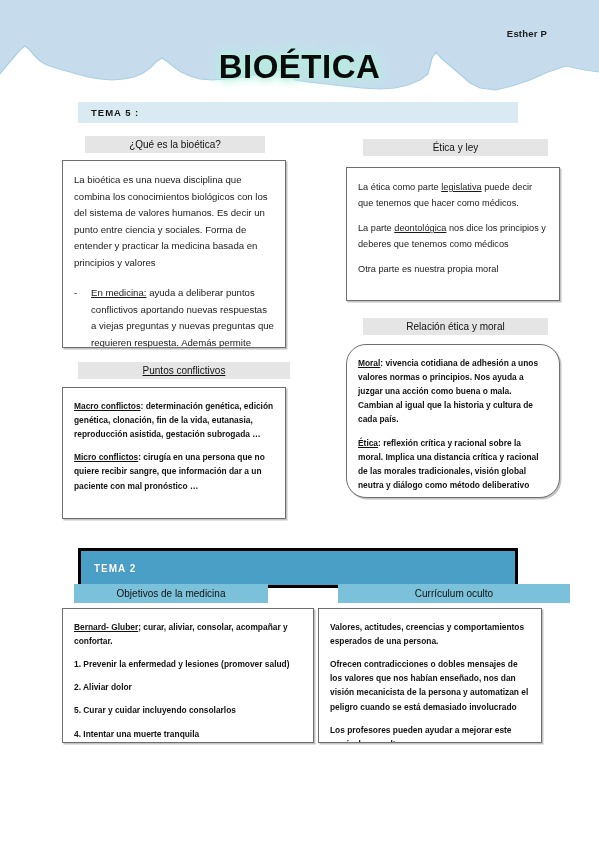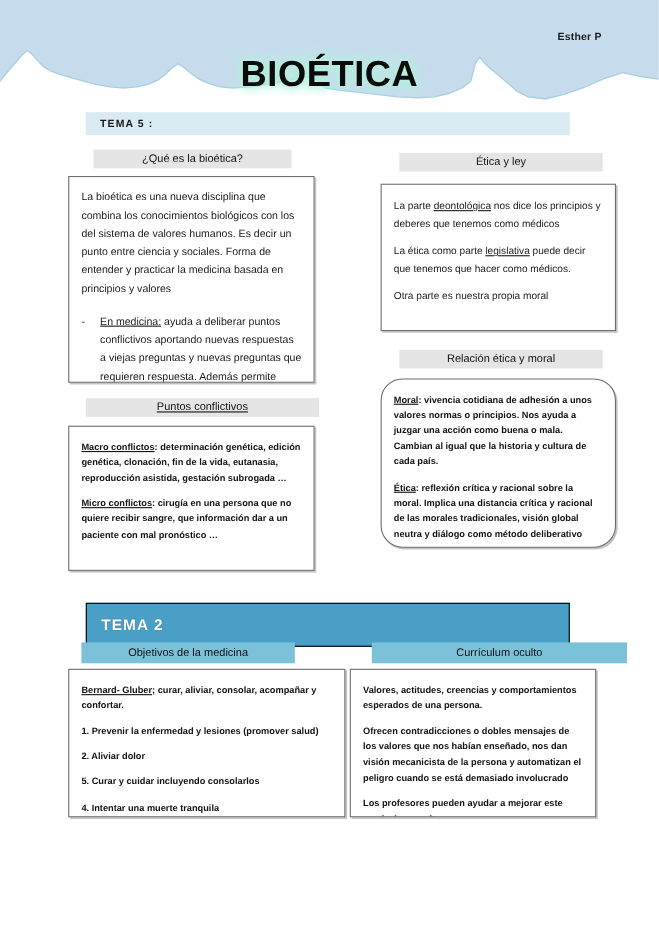--- a/index.html
+++ b/index.html
@@ -81,22 +81,22 @@
     background: #d9eaf2;
     font-size: 9.5px;
     color: #161616;
   }
   .tema-2 {
     left: 78px;
     top: 548px;
     width: 440px;
     height: 40px;
     background: #4a9fc6;
-    border: 1px solid #000000;
-    font-size: 14px;
+    border: 3px solid #000000;
+    font-size: 10px;
     color: #ffffff;
     text-shadow: 0 0 1px rgba(0,0,0,.25);
   }
 
   
   .sub-label {
     position: absolute;
     box-sizing: border-box;
     display: flex;
     align-items: center;
@@ -209,22 +209,22 @@
   <div class="sub-label pale" style="left:78px; top:362px; width:212px; height:17px;text-decoration:underline;">Puntos conflictivos</div>
 
   <div class="content-box txt-tight" style="left:62px; top:387px; width:224px; height:132px;">
     <p><u>Macro conflictos</u><span>: determinación genética, edición genética, clonación, fin de la vida, eutanasia, reproducción asistida, gestación subrogada …</span></p>
     <p><u>Micro conflictos</u><span>: cirugía en una persona que no quiere recibir sangre, que información dar a un paciente con mal pronóstico …</span></p>
   </div>
 
   <div class="sub-label pale" style="left:363px; top:139px; width:185px; height:17px;">Ética y ley</div>
 
   <div class="content-box txt-airy" style="left:346px; top:167px; width:214px; height:134px; font-size:9.2px; line-height:1.75;">
+    <p><span>La ética como parte </span><u>legislativa</u><span> puede decir que tenemos que hacer como médicos.</span></p>
     <p><span>La parte </span><u>deontológica</u><span> nos dice los principios y deberes que tenemos como médicos</span></p>
-    <p><span>La ética como parte </span><u>legislativa</u><span> puede decir que tenemos que hacer como médicos.</span></p>
     <p>Otra parte es nuestra propia moral</p>
   </div>
 
   <div class="sub-label pale" style="left:363px; top:318px; width:185px; height:17px;">Relación ética y moral</div>
 
   <div class="content-box txt-tight" style="left:346px; top:344px; width:214px; height:154px;border-radius:20px;">
     <p><u>Moral</u><span>: vivencia cotidiana de adhesión a unos valores normas o principios. Nos ayuda a juzgar una acción como buena o mala. Cambian al igual que la historia y cultura de cada país.</span></p>
     <p><u>Ética</u><span>: reflexión crítica y racional sobre la moral. Implica una distancia crítica y racional de las morales tradicionales, visión global neutra y diálogo como método deliberativo</span></p>
   </div>
 

